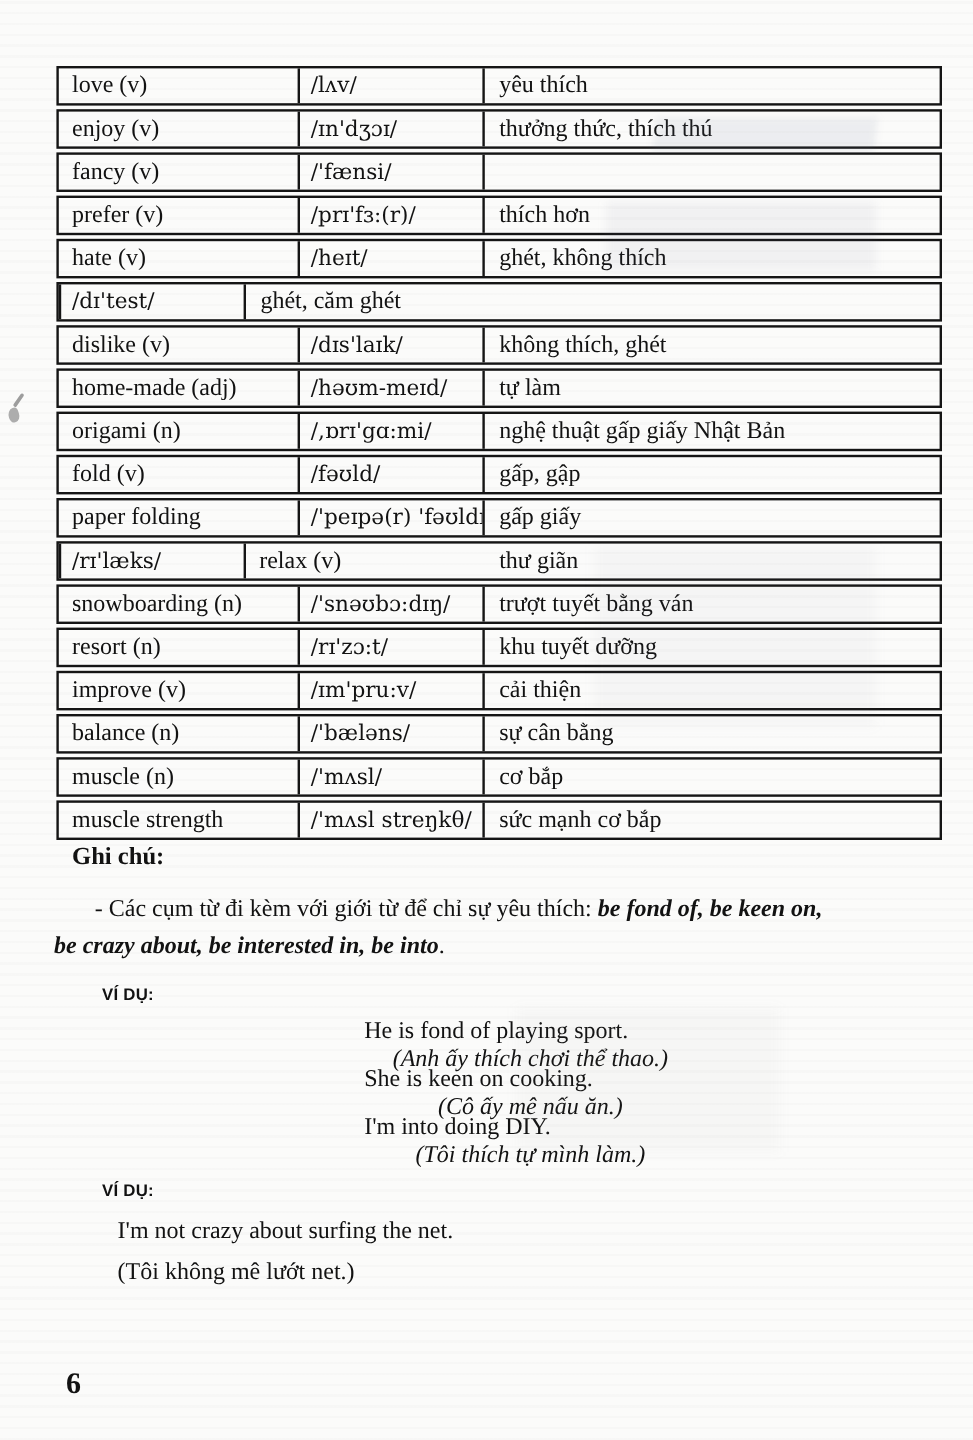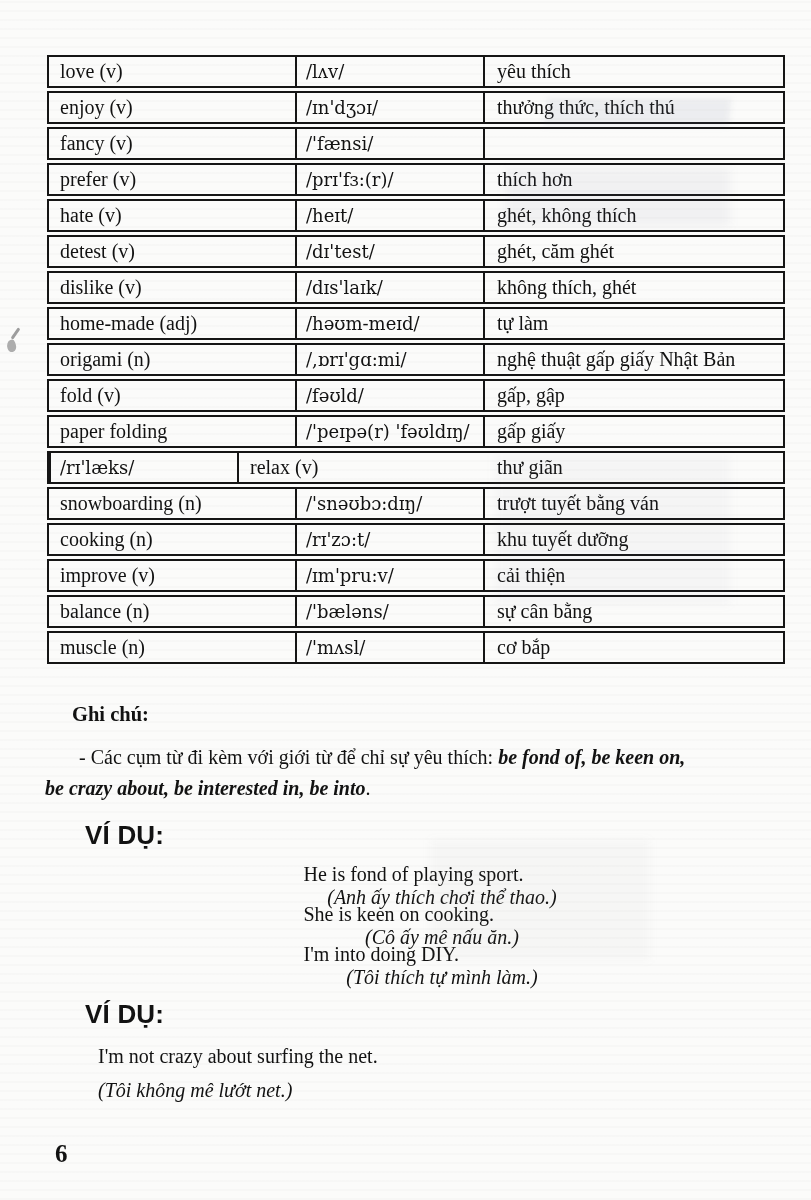--- a/index.html
+++ b/index.html
@@ -15,42 +15,42 @@
   .page { position:absolute; inset:0; }
 
   
   .vocab-table { position:absolute; left:47px; top:55px; width:738px; }
   .vtable-row {
     display:flex; align-items:stretch;
     border:2px solid #151515;
     height:33px; margin-bottom:3px;
   }
   .vcell { display:flex; align-items:center; font-size:20px; white-space:nowrap; overflow:hidden; }
-  .cell-word    { width:246px; padding-left:11px; }
-  .cell-ipa     { width:190px; padding-left:9px;
+  .cell-word    { width:199px; padding-left:11px; }
+  .cell-ipa     { width:156px; padding-left:9px;
                   border-left:2px solid #151515; border-right:2px solid #151515;
                   font-family:"DejaVu Serif",serif; font-size:18px; }
   .cell-meaning { flex:1; padding-left:12px; }
 
   
   .notes { position:absolute; left:45px; top:703px; width:741px; font-size:20px; }
-  .note-heading { font-weight:bold; margin-left:27px; font-size:20.5px; }
+  .note-heading { font-weight:bold; margin-left:15px; font-size:20.5px; }
   .note-para { line-height:31px; text-indent:34px; margin-top:16px; }
   .bold-italic { font-weight:bold; font-style:italic; }
   .example-heading {
     font-family:"Liberation Sans","DejaVu Sans",sans-serif;
-    font-weight:bold; font-size:26px; letter-spacing:0.2px;
+    font-weight:bold; font-size:14px; letter-spacing:0.2px;
     margin-left:40px; margin-top:16px;
   }
   .example-grid { margin-left:53px; margin-top:12px; }
   .example-row { display:flex; height:40px; align-items:center;flex-direction:column; }
   .example-en { width:277px; }
   .example-vi { font-style:italic;text-align:center; }
   .example-single { margin-left:53px; line-height:34px; margin-top:9px; }
-  .example-single .vi-line { font-style:italic; }
+  .example-single .vi-line { }
 
   .page-number {
     position:absolute; left:55px; top:1140px;
     font-weight:bold; font-size:25px;
   }
 
   
   .artifact { position:absolute; pointer-events:none; }
   .pen-tick  { left:14px; top:327px; width:3px;  height:13px; background:#9d9d9d; transform:rotate(35deg); border-radius:2px; }
   .pen-blob  { left:7px;  top:340px; width:9px;  height:12px; background:#adadad; border-radius:65% 35% 55% 45%; transform:rotate(-18deg); }
@@ -84,21 +84,20 @@
       <div class="vcell cell-word">prefer (v)</div>
       <div class="vcell cell-ipa">/prɪ'fɜ:(r)/</div>
       <div class="vcell cell-meaning">thích hơn</div>
     </div>
       <div class="vtable-row">
       <div class="vcell cell-word">hate (v)</div>
       <div class="vcell cell-ipa">/heɪt/</div>
       <div class="vcell cell-meaning">ghét, không thích</div>
     </div>
       <div class="vtable-row">
-      <div class="vcell cell-word">detest (v)</div>
       <div class="vcell cell-ipa">/dɪ'test/</div>
       <div class="vcell cell-meaning">ghét, căm ghét</div>
     </div>
       <div class="vtable-row">
       <div class="vcell cell-word">dislike (v)</div>
       <div class="vcell cell-ipa">/dɪs'laɪk/</div>
       <div class="vcell cell-meaning">không thích, ghét</div>
     </div>
       <div class="vtable-row">
       <div class="vcell cell-word">home-made (adj)</div>
@@ -124,38 +123,43 @@
       <div class="vcell cell-ipa">/rɪ'læks/</div>
       <div class="vcell cell-word">relax (v)</div>
       <div class="vcell cell-meaning">thư giãn</div>
     </div>
       <div class="vtable-row">
       <div class="vcell cell-word">snowboarding (n)</div>
       <div class="vcell cell-ipa">/'snəʊbɔ:dɪŋ/</div>
       <div class="vcell cell-meaning">trượt tuyết bằng ván</div>
     </div>
       <div class="vtable-row">
-      <div class="vcell cell-word">cooking (n)</div>
+      <div class="vcell cell-word">resort (n)</div>
       <div class="vcell cell-ipa">/rɪ'zɔ:t/</div>
       <div class="vcell cell-meaning">khu tuyết dưỡng</div>
     </div>
       <div class="vtable-row">
       <div class="vcell cell-word">improve (v)</div>
       <div class="vcell cell-ipa">/ɪm'pru:v/</div>
       <div class="vcell cell-meaning">cải thiện</div>
     </div>
       <div class="vtable-row">
       <div class="vcell cell-word">balance (n)</div>
       <div class="vcell cell-ipa">/'bæləns/</div>
       <div class="vcell cell-meaning">sự cân bằng</div>
     </div>
       <div class="vtable-row">
       <div class="vcell cell-word">muscle (n)</div>
       <div class="vcell cell-ipa">/'mʌsl/</div>
       <div class="vcell cell-meaning">cơ bắp</div>
+    </div>
+      <div class="vtable-row">
+      <div class="vcell cell-word">muscle strength</div>
+      <div class="vcell cell-ipa">/'mʌsl streŋkθ/</div>
+      <div class="vcell cell-meaning">sức mạnh cơ bắp</div>
     </div>
     </div>
 
   <div class="notes">
 
     <div class="note-heading">Ghi chú:</div>
 
     <div class="note-para">
       <span>- Các cụm từ đi kèm với giới từ để chỉ sự yêu thích: </span><span class="bold-italic">be fond of, be keen on,</span><br>
       <span class="bold-italic">be crazy about, be interested in, be into</span><span>.</span>

